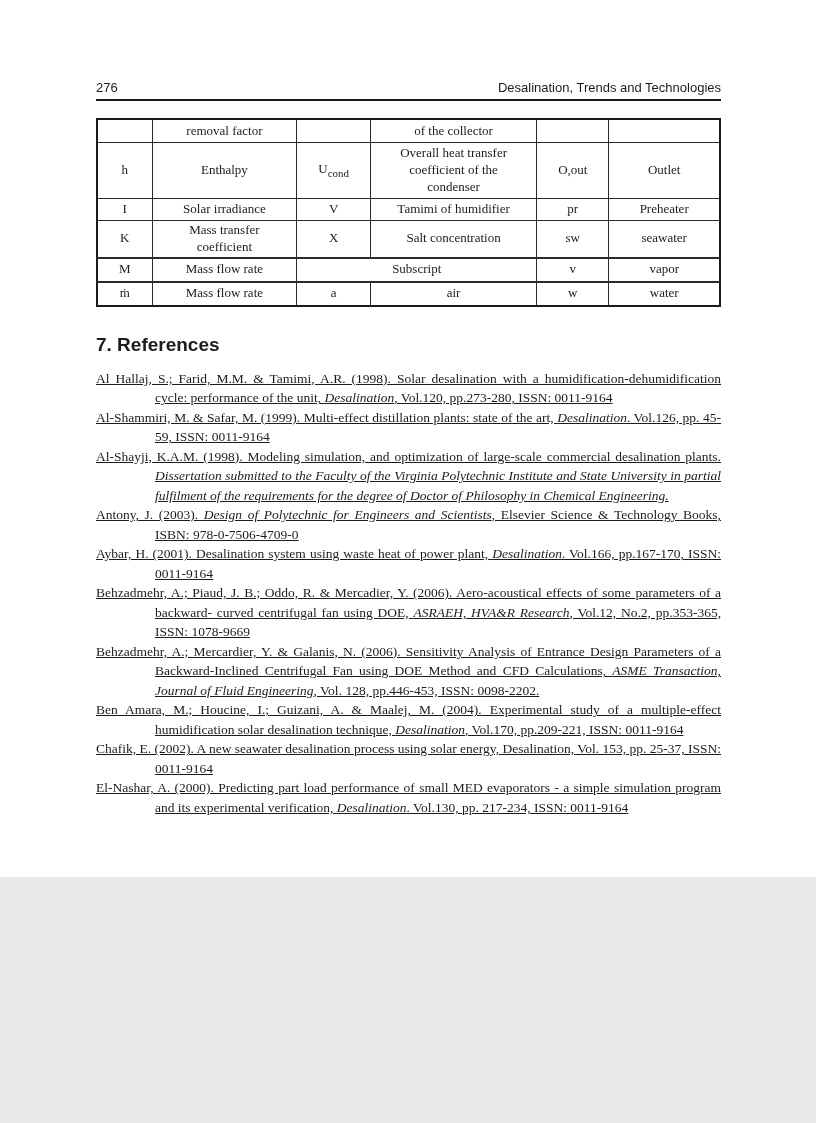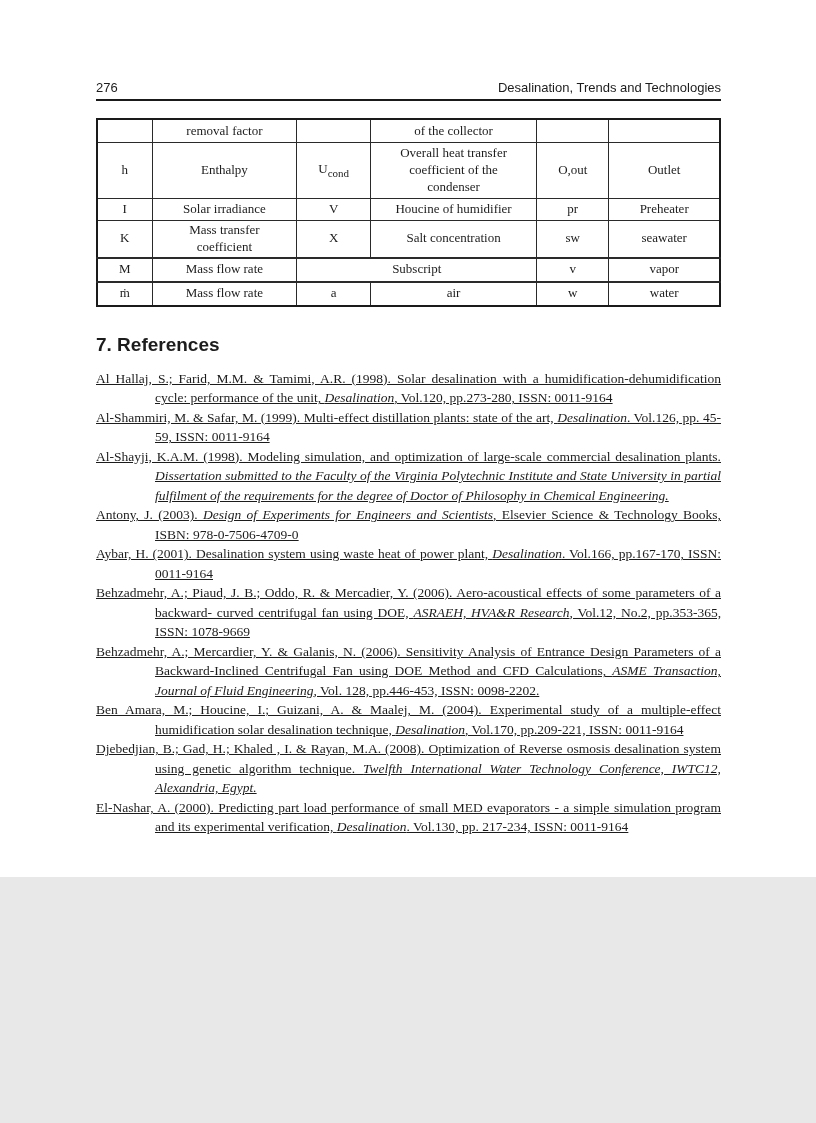--- a/index.html
+++ b/index.html
@@ -108,21 +108,21 @@
             <td>Enthalpy</td>
             <td>U<sub>cond</sub></td>
             <td>Overall heat transfer coefficient of the condenser</td>
             <td>O,out</td>
             <td>Outlet</td>
           </tr>
           <tr>
             <td>I</td>
             <td>Solar irradiance</td>
             <td>V</td>
-            <td>Houcine of humidifier</td>
+            <td>Tamimi of humidifier</td>
             <td>pr</td>
             <td>Preheater</td>
           </tr>
           <tr>
             <td>K</td>
             <td>Mass transfer coefficient</td>
             <td>X</td>
             <td>Salt concentration</td>
             <td>sw</td>
             <td>seawater</td>
@@ -144,23 +144,23 @@
           </tr>
         </tbody>
     </table>
 
     <h2 class="ref-heading">7. References</h2>
 
     <div>
         <p class="reference"><span>Al Hallaj, S.; Farid, M.M. &amp; Tamimi, A.R. (1998). Solar desalination with a humidification-dehumidification cycle: performance of the unit, </span><em>Desalination</em><span>, Vol.120, pp.273-280, ISSN: 0011-9164</span></p>
         <p class="reference"><span>Al-Shammiri, M. &amp; Safar, M. (1999). Multi-effect distillation plants: state of the art, </span><em>Desalination</em><span>. Vol.126, pp. 45-59, ISSN: 0011-9164</span></p>
         <p class="reference"><span>Al-Shayji, K.A.M. (1998). Modeling simulation, and optimization of large-scale commercial desalination plants. </span><em>Dissertation submitted to the Faculty of the Virginia Polytechnic Institute and State University in partial fulfilment of the requirements for the degree of Doctor of Philosophy in Chemical Engineering.</em></p>
-        <p class="reference"><span>Antony, J. (2003). </span><em>Design of Experiments for Engineers and Scientists</em><span>, Elsevier Science &amp; Technology Books, ISBN: 978-0-7506-4709-0</span></p>
+        <p class="reference"><span>Antony, J. (2003). </span><em>Design of Polytechnic for Engineers and Scientists</em><span>, Elsevier Science &amp; Technology Books, ISBN: 978-0-7506-4709-0</span></p>
         <p class="reference"><span>Aybar, H. (2001). Desalination system using waste heat of power plant, </span><em>Desalination</em><span>. Vol.166, pp.167-170, ISSN: 0011-9164</span></p>
         <p class="reference"><span>Behzadmehr, A.; Piaud, J. B.; Oddo, R. &amp; Mercadier, Y. (2006). Aero-acoustical effects of some parameters of a backward- curved centrifugal fan using DOE, </span><em>ASRAEH, HVA&amp;R Research</em><span>, Vol.12, No.2, pp.353-365, ISSN: 1078-9669</span></p>
         <p class="reference"><span>Behzadmehr, A.; Mercardier, Y. &amp; Galanis, N. (2006). Sensitivity Analysis of Entrance Design Parameters of a Backward-Inclined Centrifugal Fan using DOE Method and CFD Calculations, </span><em>ASME Transaction, Journal of Fluid Engineering</em><span>, Vol. 128, pp.446-453, ISSN: 0098-2202.</span></p>
         <p class="reference"><span>Ben Amara, M.; Houcine, I.; Guizani, A. &amp; Maalej, M. (2004). Experimental study of a multiple-effect humidification solar desalination technique, </span><em>Desalination</em><span>, Vol.170, pp.209-221, ISSN: 0011-9164</span></p>
-        <p class="reference"><span>Djebedjian, B.; Gad, H.; Khaled , I. &amp; Rayan, M.A. (2008). Optimization of Reverse osmosis desalination system using genetic algorithm technique. </span><em>Twelfth International Water Technology Conference, IWTC12, Alexandria, Egypt.</em></p>
+        <p class="reference"><span>Chafik, E. (2002). A new seawater desalination process using solar energy, Desalination, Vol. 153, pp. 25-37, ISSN: 0011-9164</span></p>
         <p class="reference"><span>El-Nashar, A. (2000). Predicting part load performance of small MED evaporators - a simple simulation program and its experimental verification, </span><em>Desalination</em><span>. Vol.130, pp. 217-234, ISSN: 0011-9164</span></p>
       </div>
 
   </div>
 </div>
 
 </body></html>

